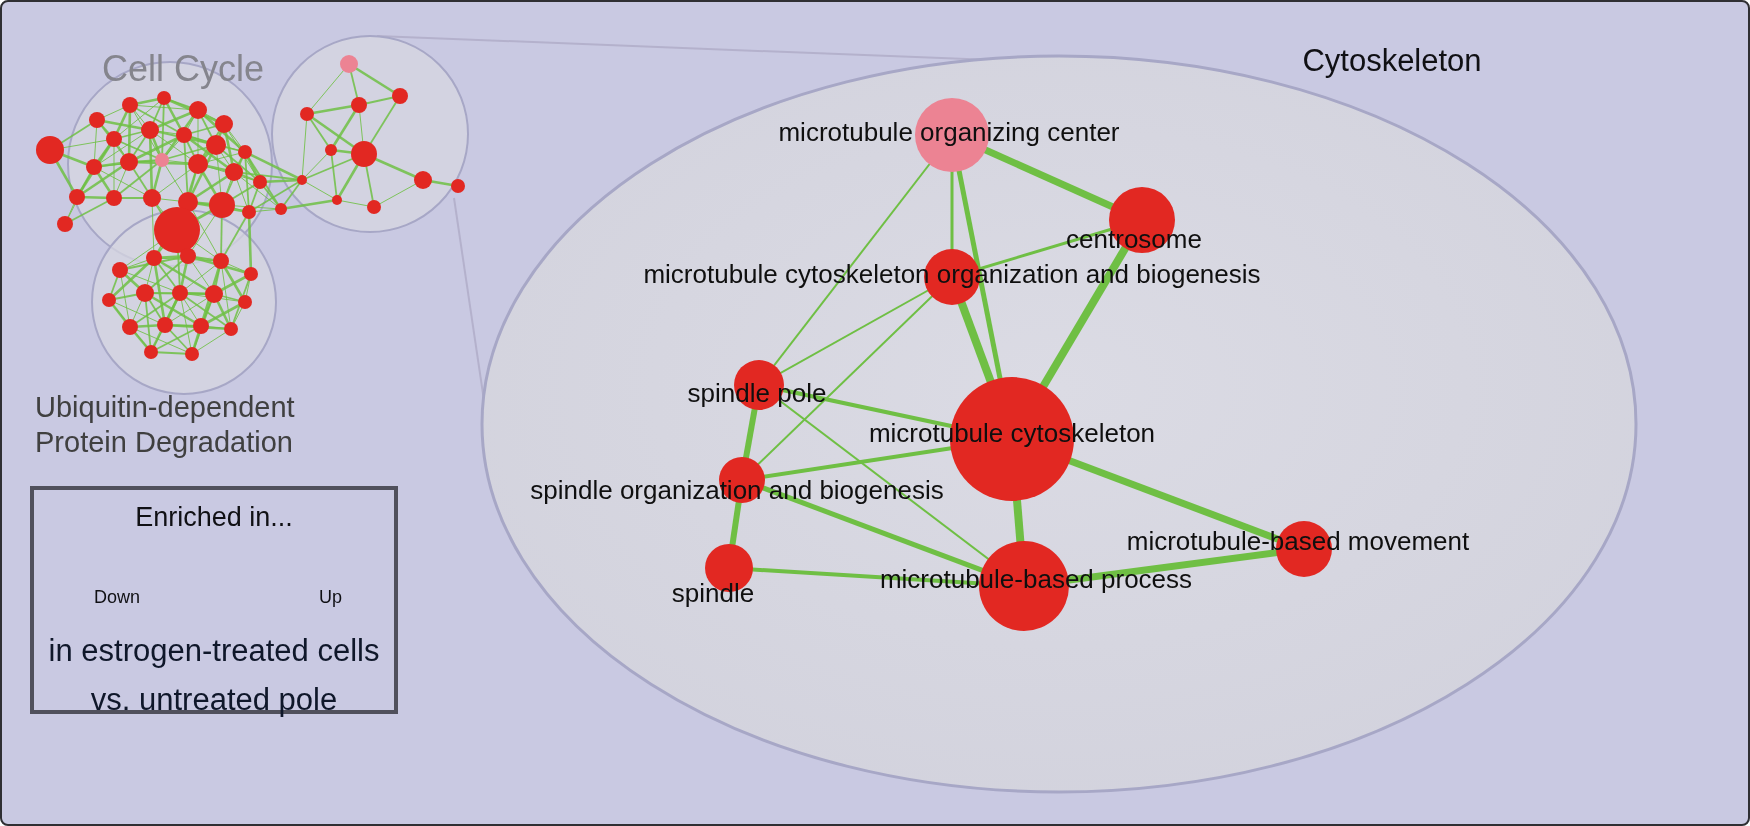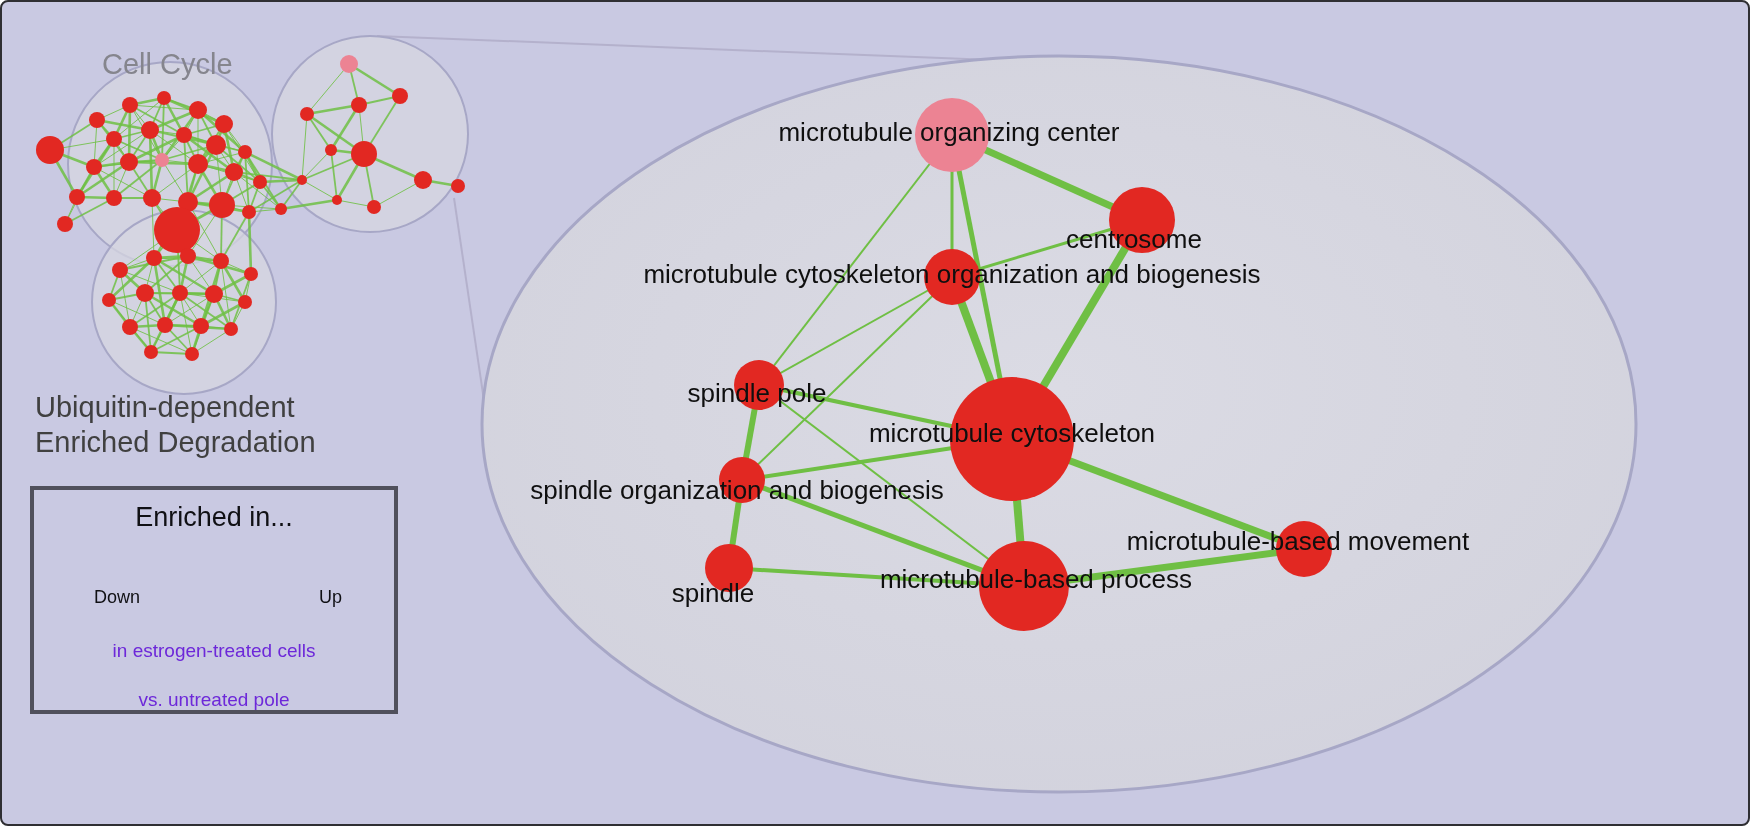--- a/index.html
+++ b/index.html
@@ -7,34 +7,34 @@
     position:relative;width:1750px;height:826px;
     background:#c9c9e2;border:2px solid #2f2f33;border-radius:8px;
     overflow:hidden;box-sizing:border-box;
     font-family:"Liberation Sans",sans-serif;
   }
   #network-svg{position:absolute;left:0;top:0;font-family:"Liberation Sans",sans-serif;}
   .title-main{
     position:absolute;left:1230px;top:40px;width:320px;text-align:center;
     font-size:31px;line-height:38px;color:#101014;
   }
-  .title-cc{position:absolute;left:100px;top:46px;font-size:29px;color:#85858d;}
+  .title-cc{position:absolute;left:100px;top:46px;font-size:36px;color:#85858d;}
   .title-ub{position:absolute;left:33px;top:388px;font-size:29px;line-height:35px;color:#404040;}
   .legend{
     position:absolute;left:28px;top:484px;width:368px;height:228px;
     border:4px solid #50505c;box-sizing:border-box;
     display:flex;flex-direction:column;align-items:center;gap:20px;
   }
   .legend-title{margin-top:12px;font-size:27px;color:#101014;}
   .legend-gradient{margin-top:10px;width:206px;height:46px;}
   .legend-row{
     width:100%;display:flex;justify-content:space-between;box-sizing:border-box;
     padding:4px 52px 0 60px;font-size:18px;color:#101014;
   }
-  .legend-sub{font-size:19px;color:#6d28d9;line-height:29px;text-align:center;}
+  .legend-sub{font-size:31px;color:#0f172a;line-height:29px;text-align:center;}
   .legend-sub1{margin-top:8px;}
 </style>
 </head>
 <body>
 
 <div id="canvas">
 
   <svg id="network-svg" width="1750" height="826" viewBox="0 0 1750 826">
     <defs>
       <radialGradient id="ellipseGrad" cx="50%" cy="45%" r="70%">
@@ -350,27 +350,28 @@
       <text x="950" y="281" text-anchor="middle" font-size="26" fill="#0f0f0f">microtubule cytoskeleton organization and biogenesis</text>
       <text x="755" y="400" text-anchor="middle" font-size="26" fill="#0f0f0f">spindle pole</text>
       <text x="1010" y="440" text-anchor="middle" font-size="26" fill="#0f0f0f">microtubule cytoskeleton</text>
       <text x="735" y="497" text-anchor="middle" font-size="26" fill="#0f0f0f">spindle organization and biogenesis</text>
       <text x="1296" y="548" text-anchor="middle" font-size="26" fill="#0f0f0f">microtubule-based movement</text>
       <text x="1034" y="586" text-anchor="middle" font-size="26" fill="#0f0f0f">microtubule-based process</text>
       <text x="711" y="600" text-anchor="middle" font-size="26" fill="#0f0f0f">spindle</text>
     </svg>
 
   <div class="title-main">
+    <div>Cytoskeleton</div>
   </div>
 
   <div class="title-cc">Cell Cycle</div>
 
   <div class="title-ub">
     <div>Ubiquitin-dependent</div>
-    <div>Enriched Degradation</div>
+    <div>Protein Degradation</div>
   </div>
 
   <div class="legend">
     <div class="legend-title">Enriched in...</div>
     <div class="legend-gradient" id="legend-gradient" style="background: linear-gradient(to right, rgb(47, 95, 181), rgb(157, 185, 226), rgb(255, 255, 255), rgb(240, 170, 182), rgb(224, 34, 34));"></div>
     <div class="legend-row">
       <span>Down</span>
       <span>Up</span>
     </div>
     <div class="legend-sub legend-sub1">in estrogen-treated cells</div>

